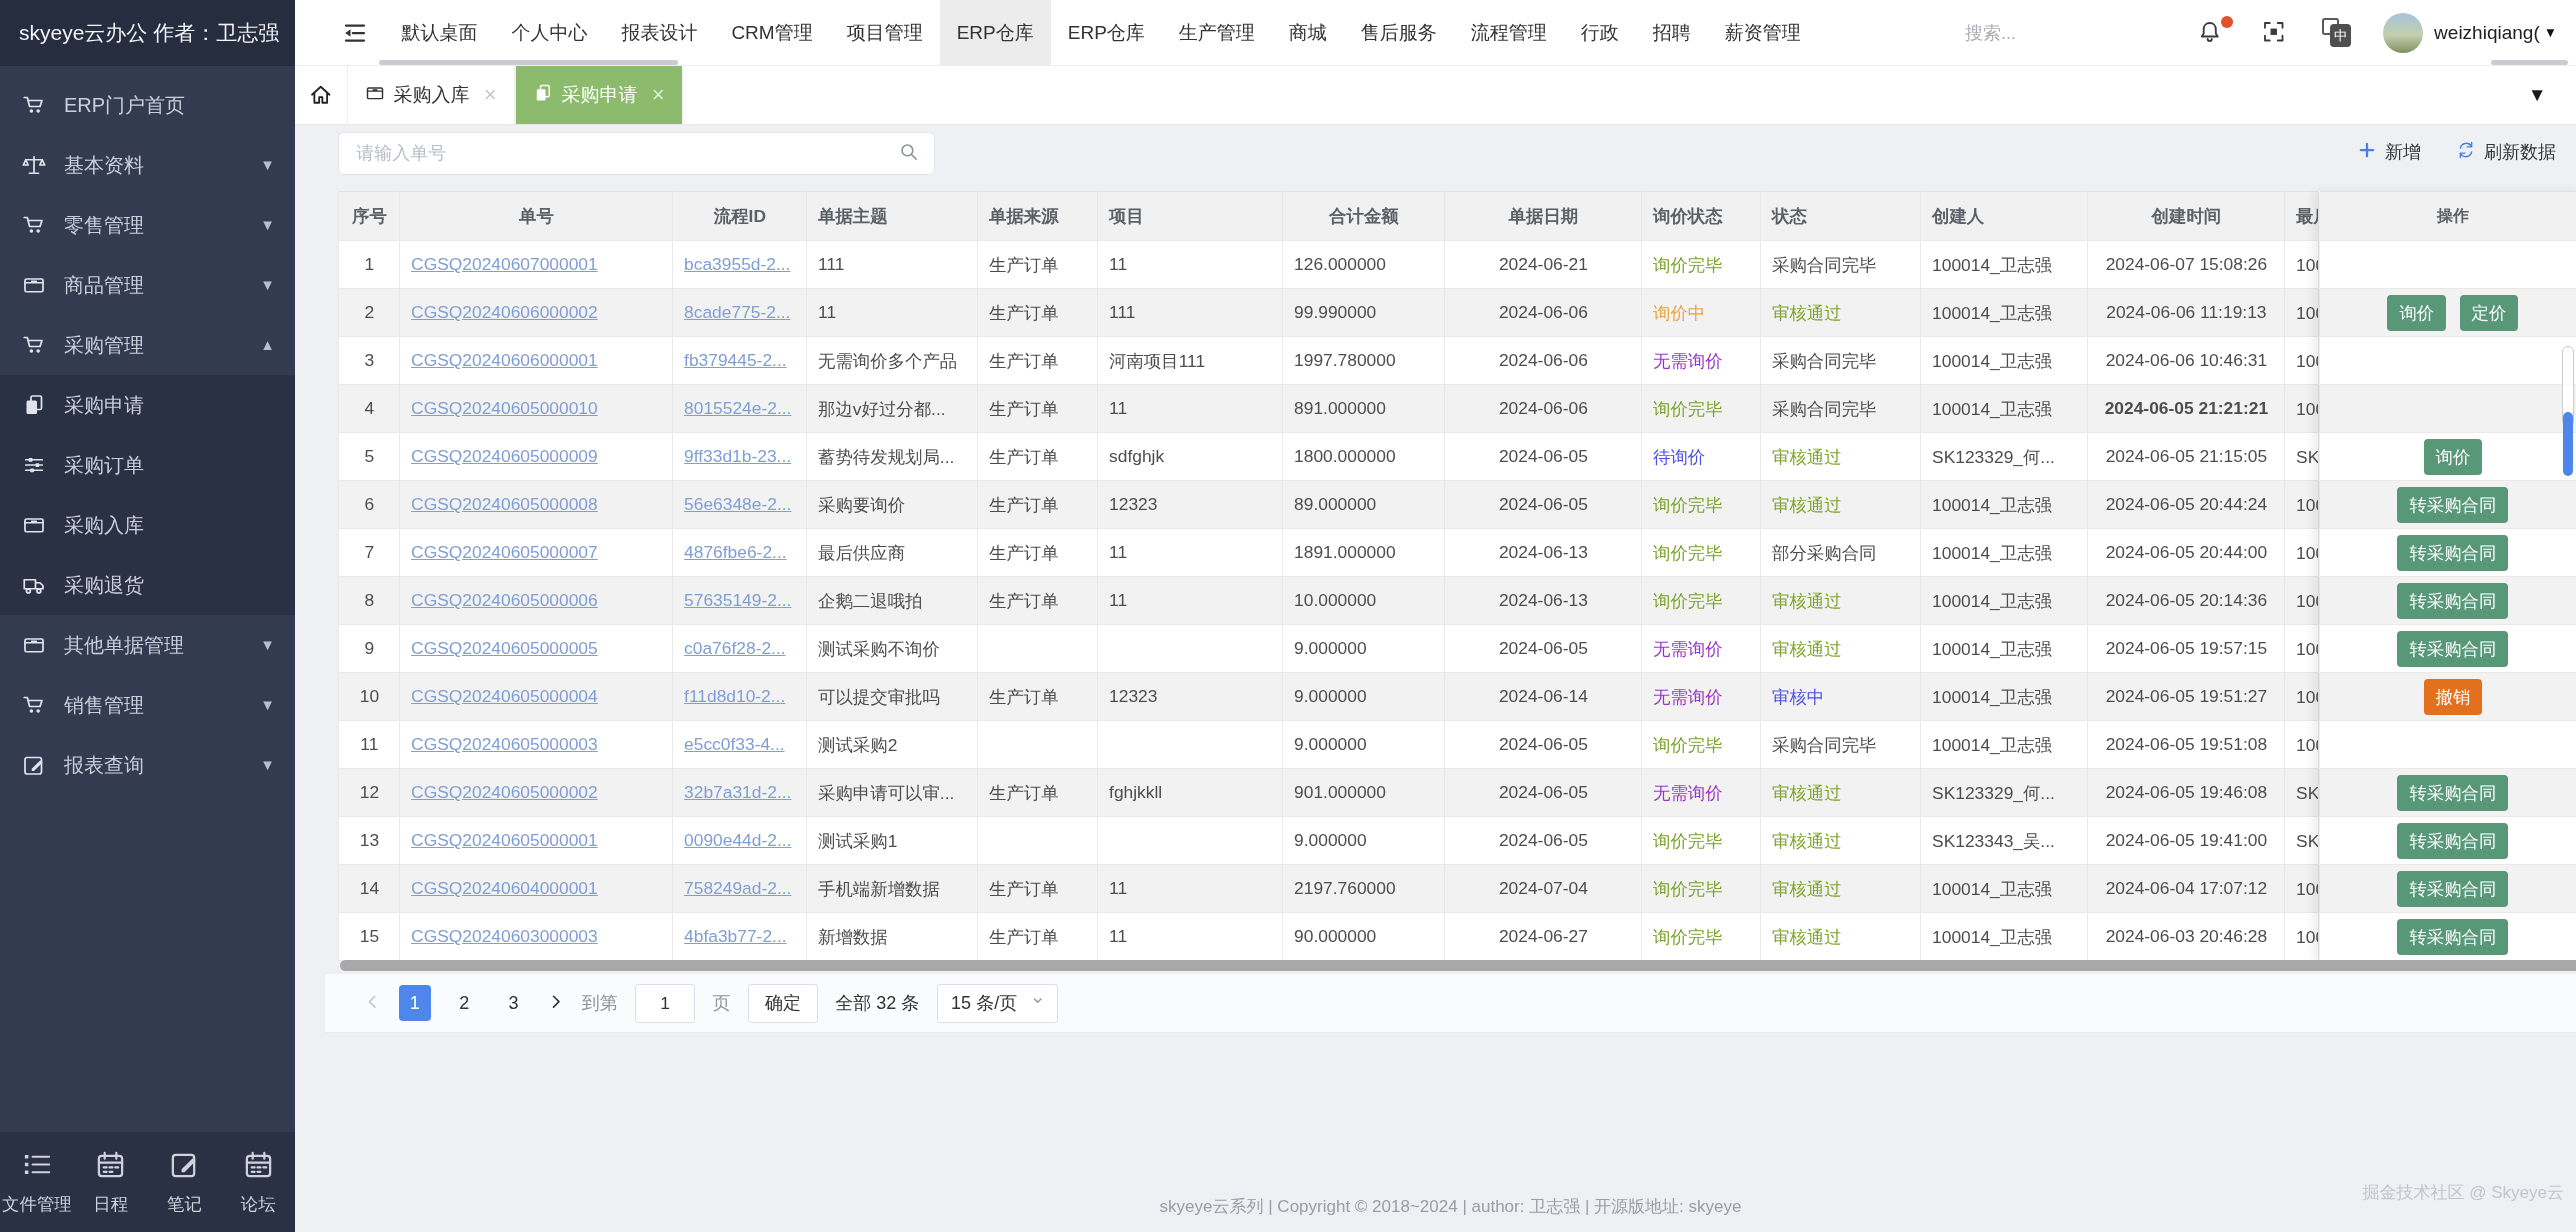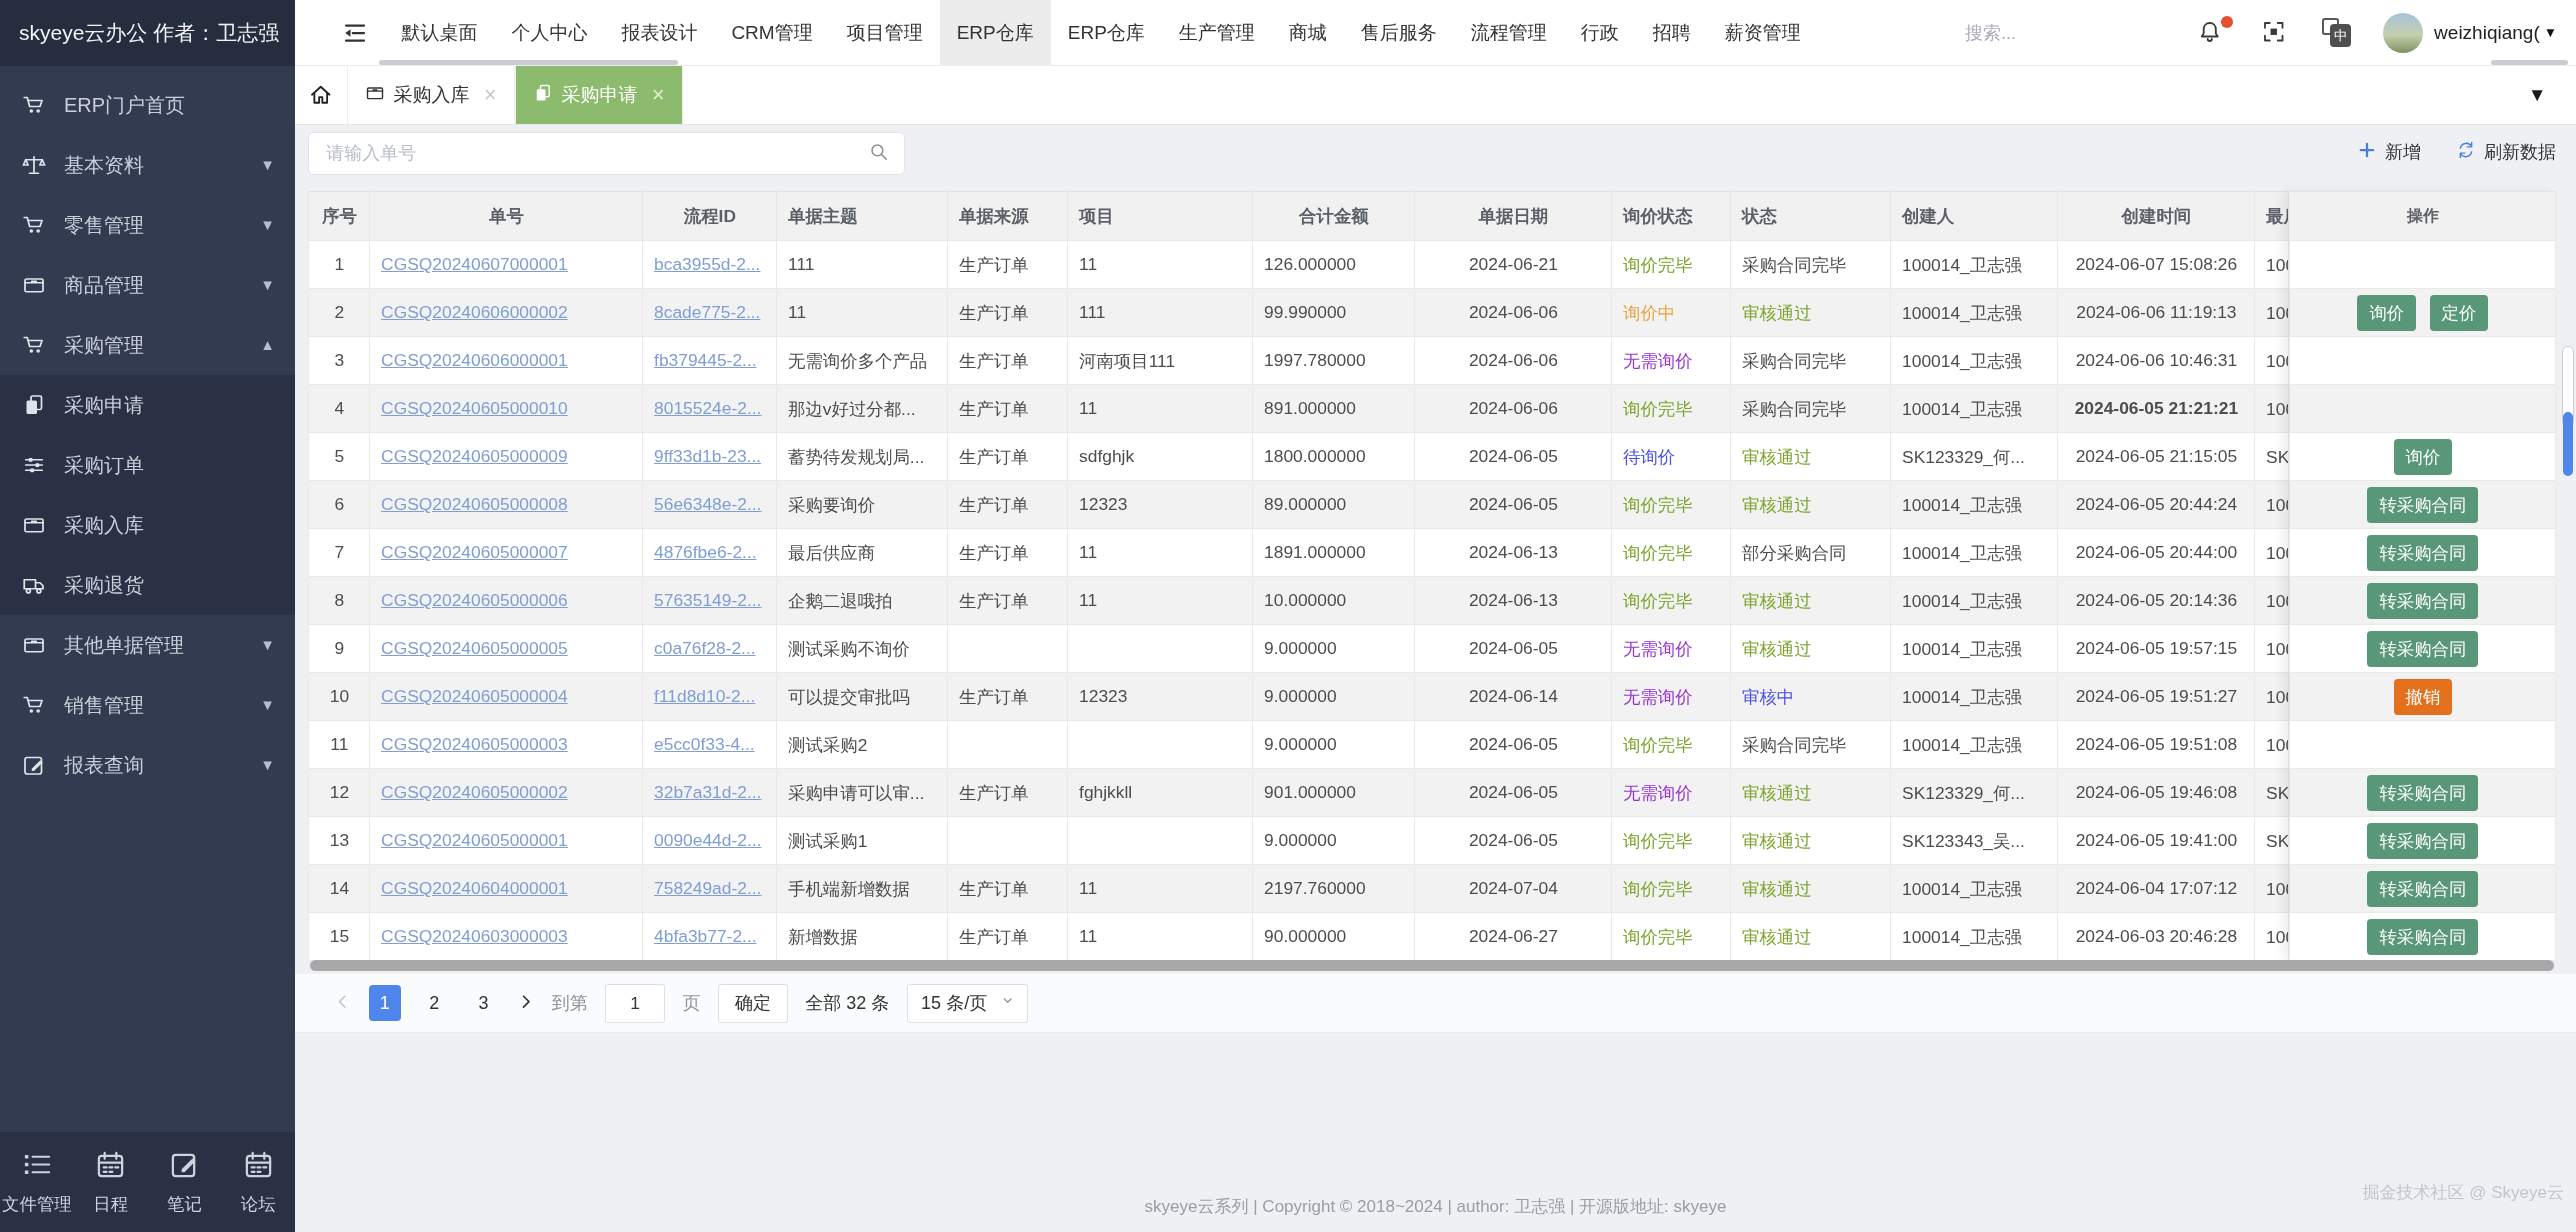--- a/index.html
+++ b/index.html
@@ -41,21 +41,21 @@
   .tab-home{width:52px;display:flex;align-items:center;justify-content:center;color:#222;cursor:pointer;}
   .tab-home svg{width:25.5px;height:25.5px;}
   .tab{display:flex;align-items:center;gap:8px;padding:0 17.4px;font-size:19px;color:#333;border-left:0.7px solid #efefef;border-right:0.7px solid #efefef;cursor:pointer;white-space:nowrap;}
   .tab svg{width:20px;height:20px;}
   .tab .close{color:#c3c7cd;font-size:21.5px;margin-left:6.7px;}
   .tab.active{background:#8cbb6e;color:#fff;}
   .tab.active .close{color:#dff0d2;}
   .tabbar-caret{margin-left:auto;align-self:center;padding-right:29.5px;font-size:19px;color:#1a1a1a;cursor:pointer;}
   .tabscroll{position:absolute;height:5.4px;border-radius:2.7px;background:#c9cdd2;top:60px;z-index:5;}
   
-  .content{flex:1;background:#eef0f3;position:relative;overflow:hidden;}
+  .content{flex:1;background:#eef0f3;position:relative;overflow:hidden;margin-left:30px;}
   .searchbox{position:absolute;left:13.4px;top:6.7px;width:597px;height:43px;background:#fff;border:0.7px solid #e2e4e8;border-radius:5.4px;display:flex;align-items:center;padding:0 14.8px;}
   .searchbox input{border:none;outline:none;flex:1;font-size:18px;color:#333;font-family:inherit;background:transparent;}
   .searchbox input::placeholder{color:#b9bdc6;}
   .searchbox svg{width:21.5px;height:21.5px;color:#8a8f98;flex:none;}
   .top-actions{position:absolute;top:14.8px;right:20px;display:flex;align-items:center;gap:35px;font-size:18px;color:#333;}
   .ta-btn{display:flex;align-items:center;gap:8px;cursor:pointer;}
   .ta-btn svg{width:20px;height:20px;color:#4a7fe0;}
   
   .table-wrap{position:absolute;left:13.4px;top:66px;width:2248px;}
   .trow{display:flex;background:#fff;}

